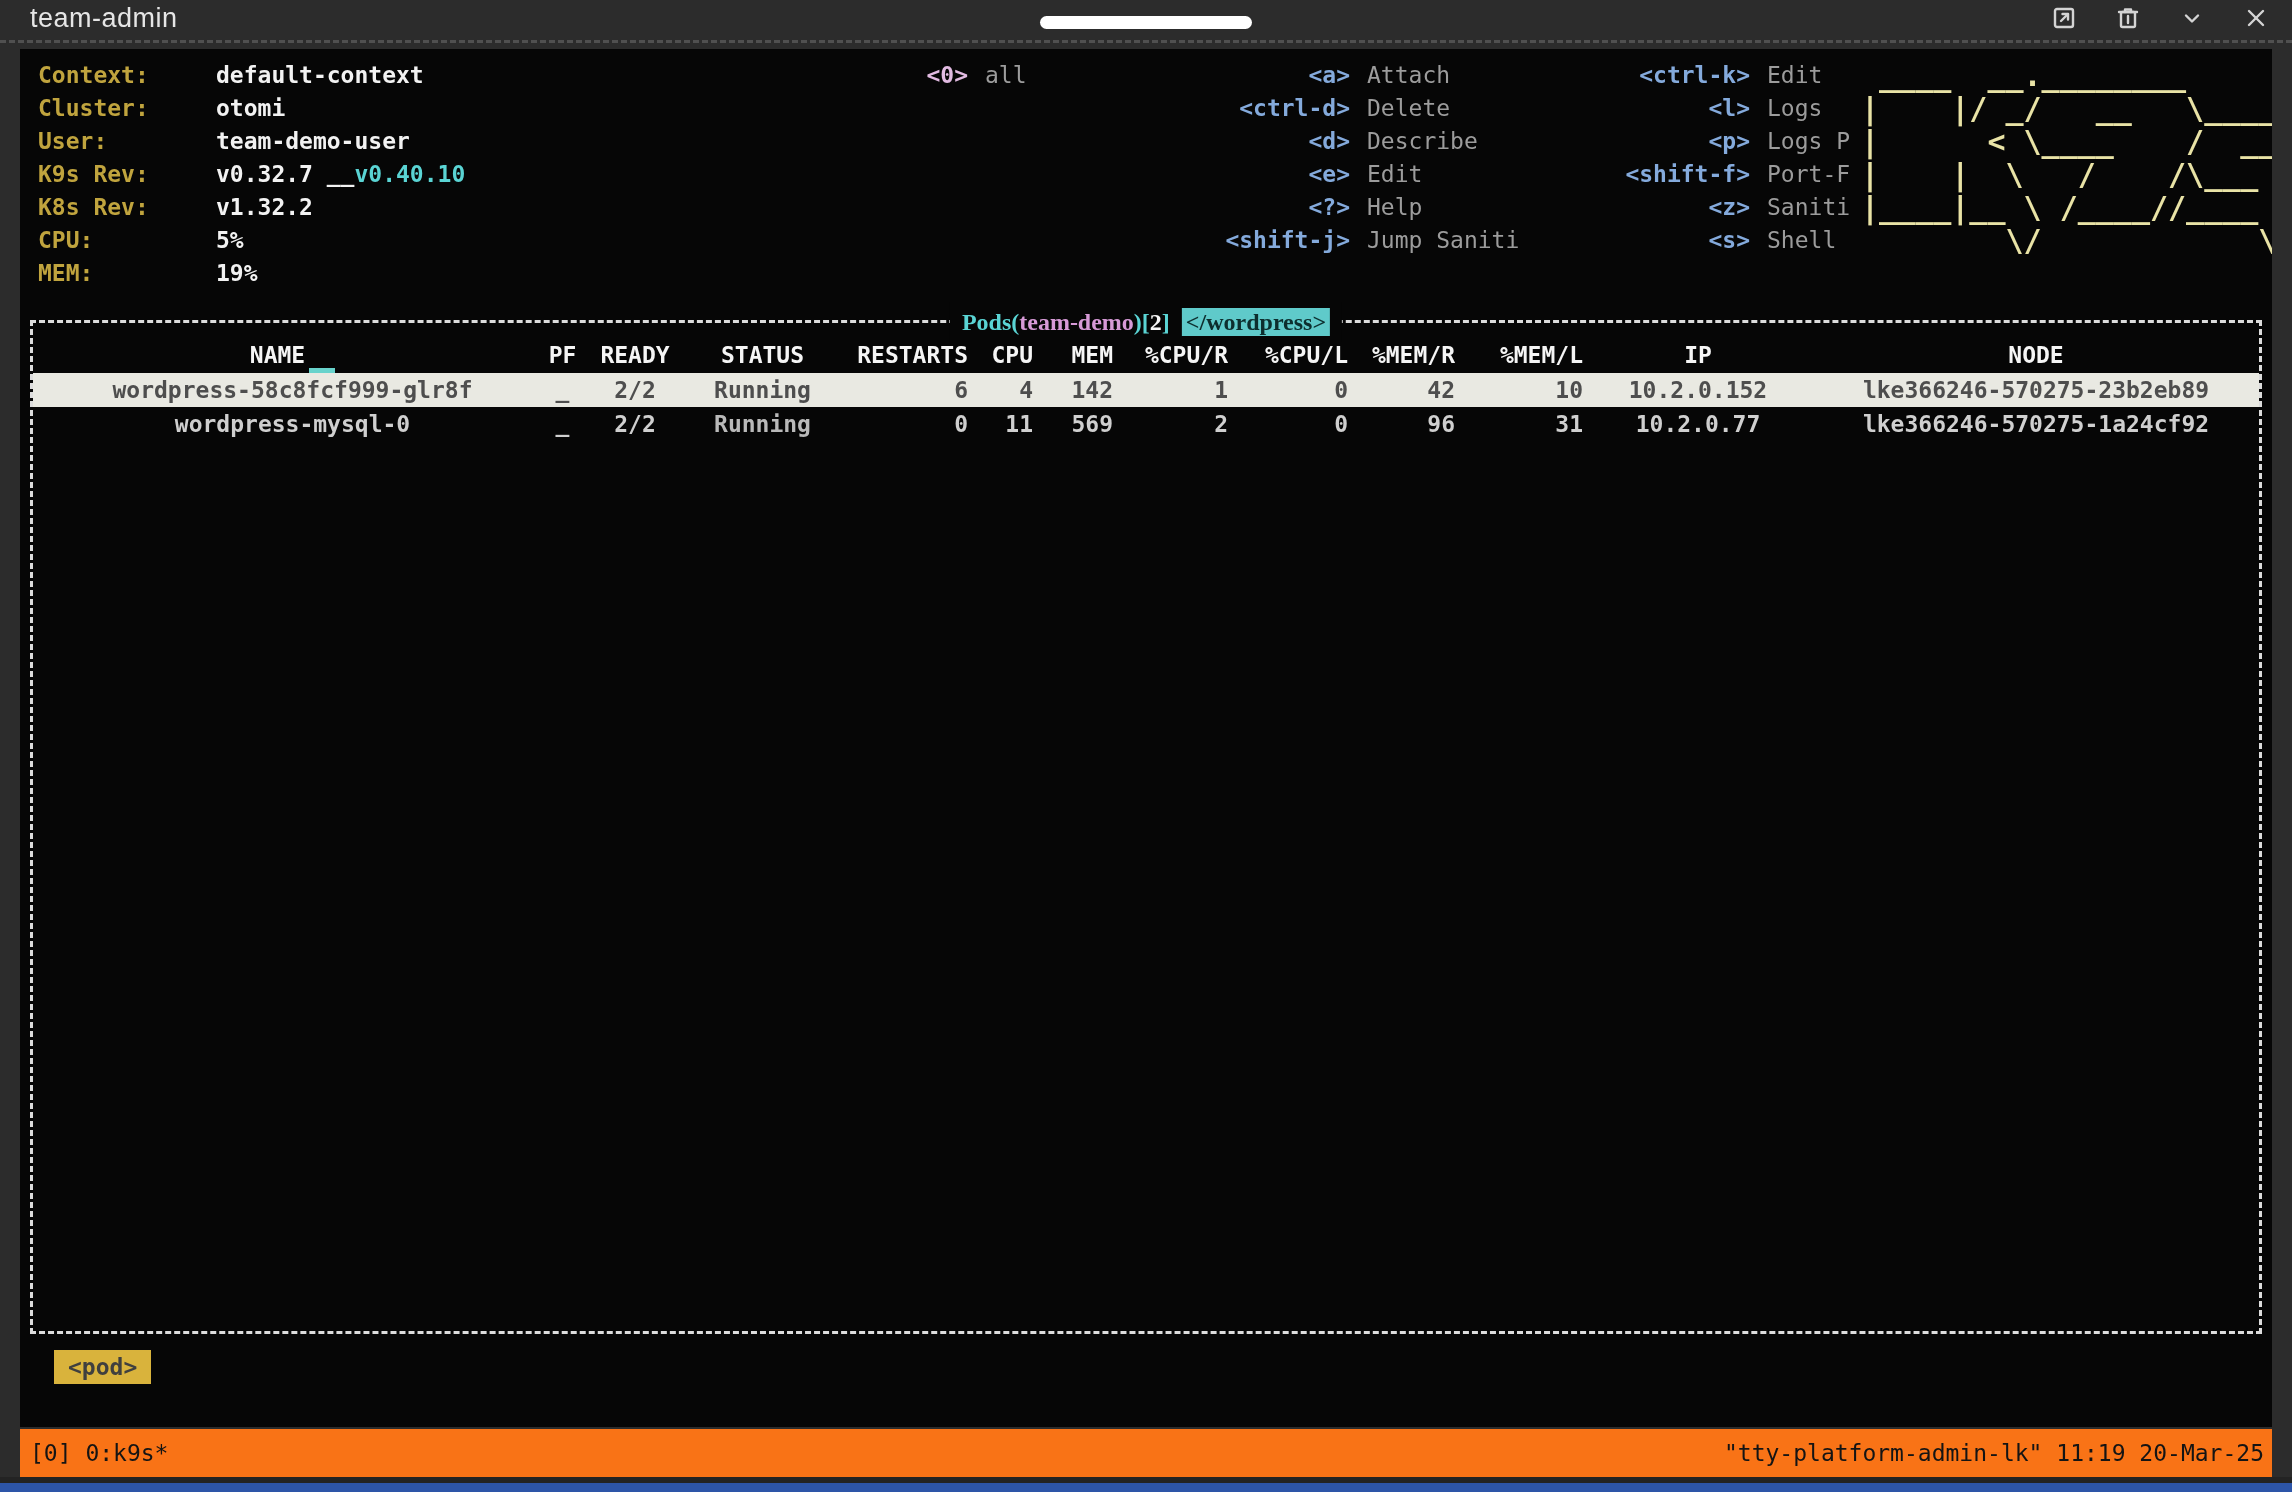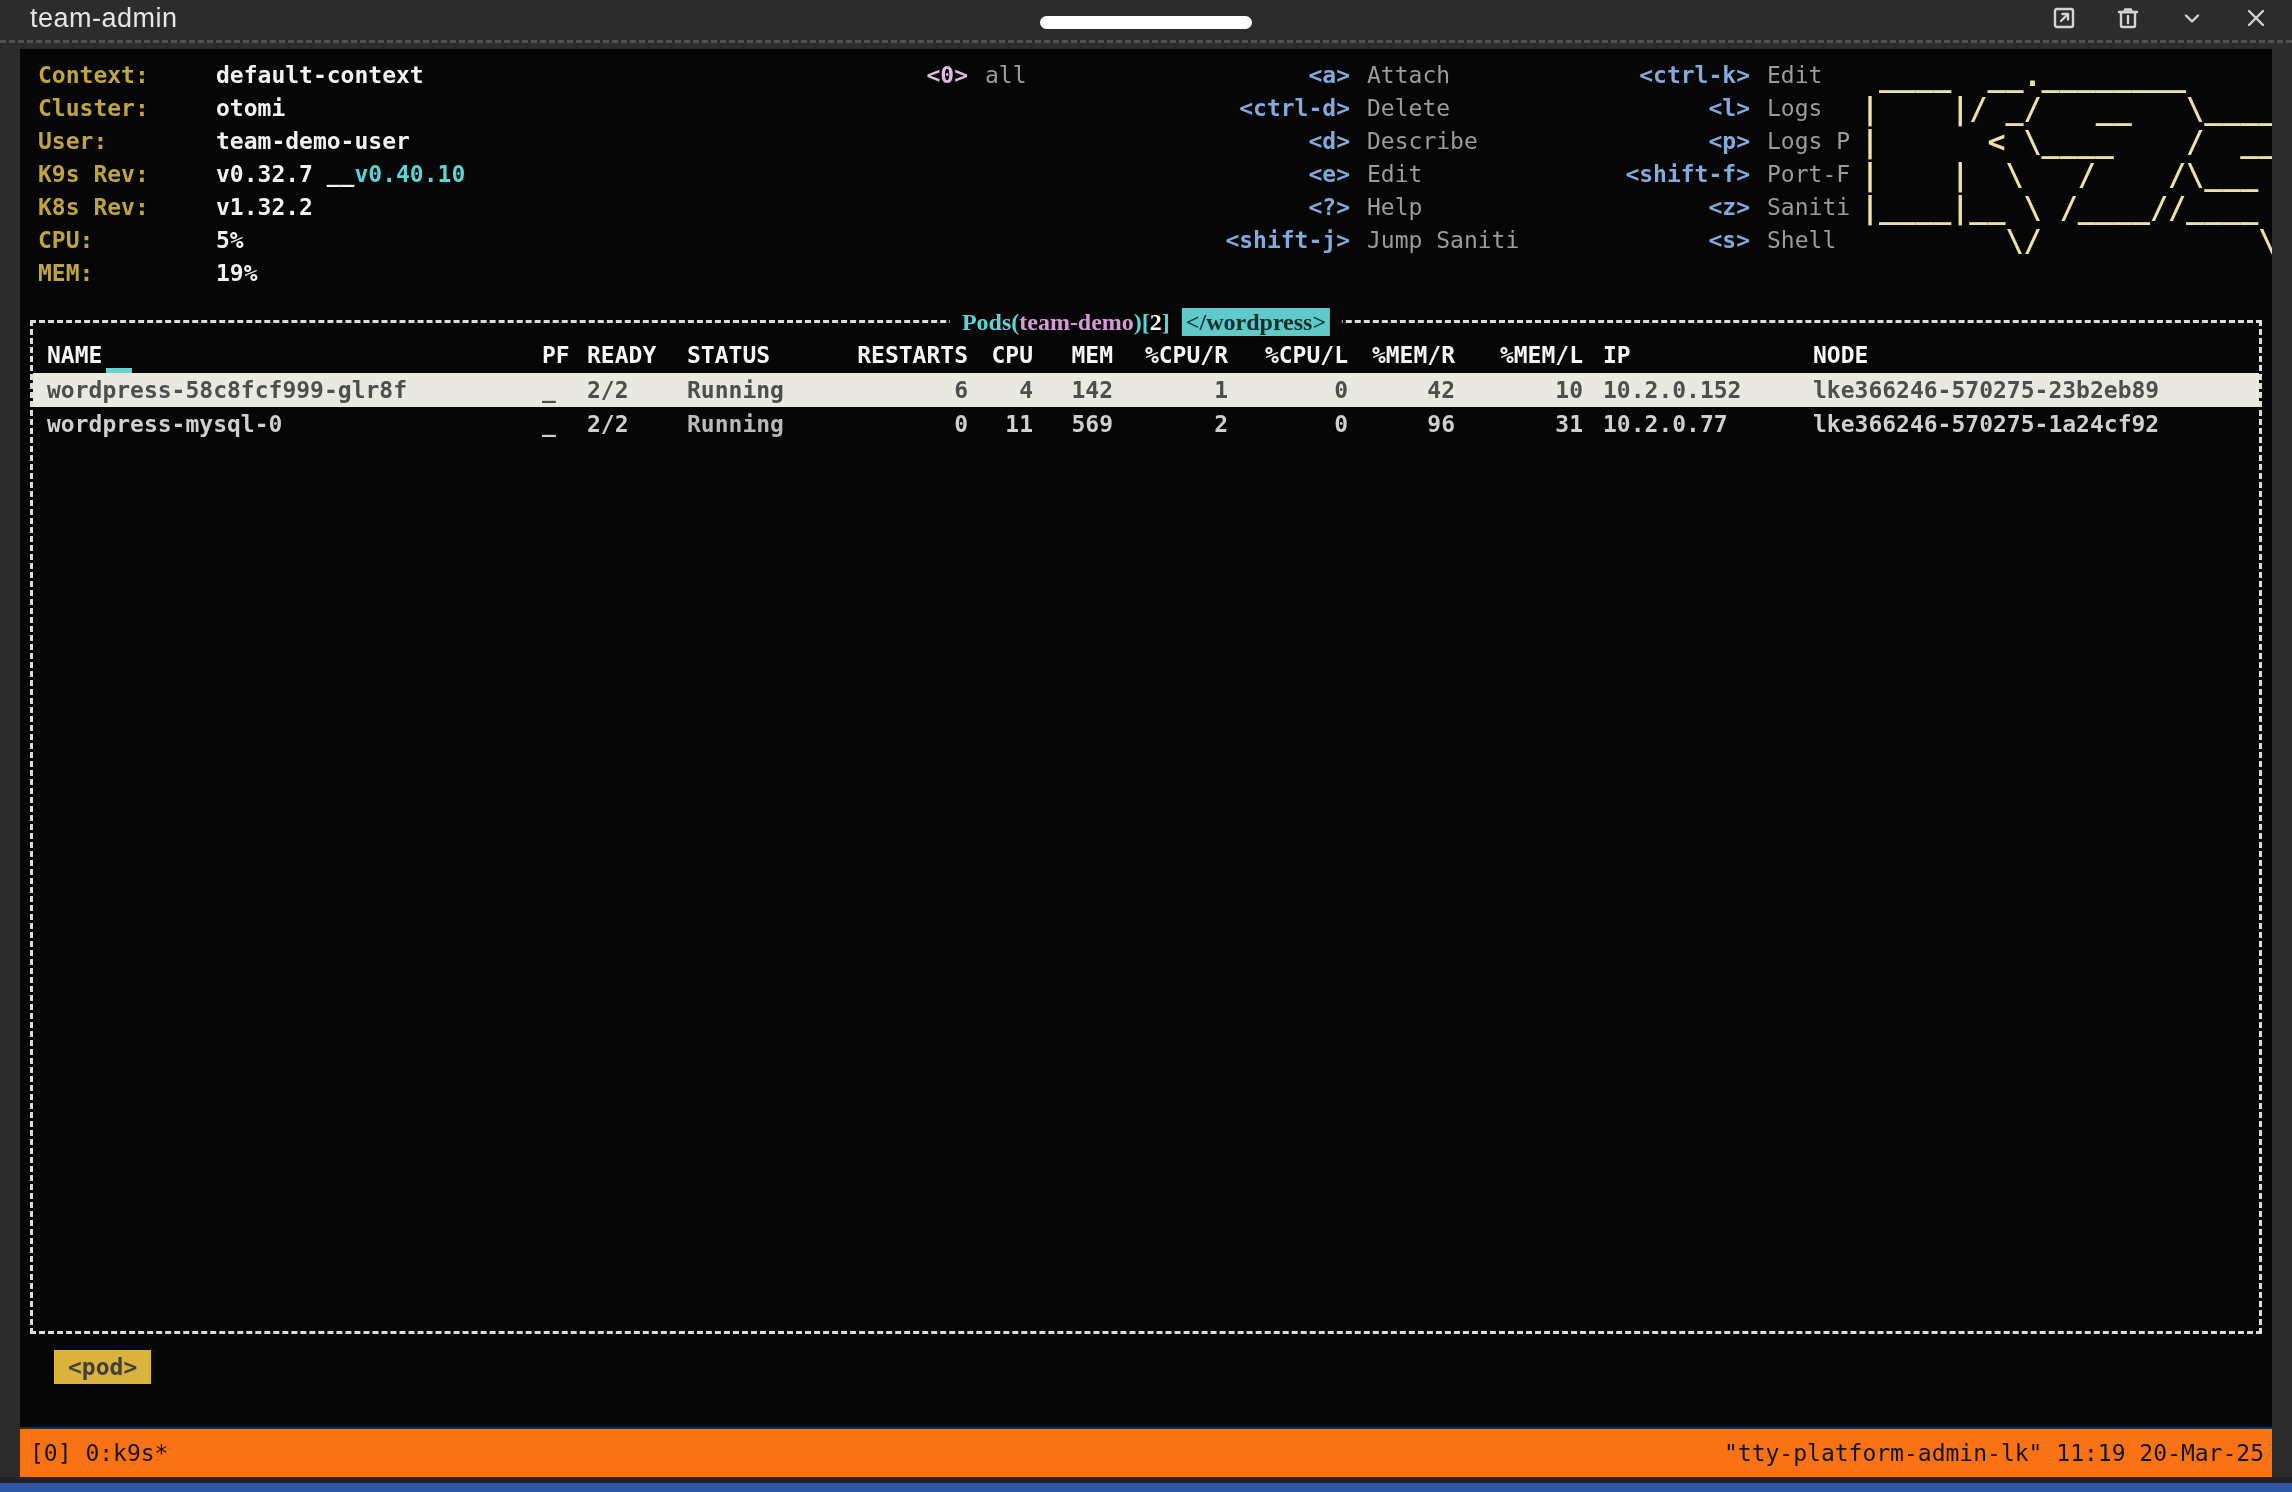--- a/index.html
+++ b/index.html
@@ -48,21 +48,21 @@
   .table-box { position: relative; margin: 30px 10px 0 10px; border: 3px dashed #dcdcdc; flex: none; height: 1014px; padding-top: 14px; }
   .box-title { position: absolute; top: -21px; left: 50%; transform: translateX(-50%); background: #060606; padding: 0 12px; white-space: pre; font-size: 24px; font-weight: bold; line-height: 40px; font-family: Liberation Serif, serif; }
   .t-resource { color: #5ad4d4; }
   .t-punct { color: #5ad4d4; }
   .t-ns { color: #d79ad7; }
   .t-count { color: #f5f5f5; }
   .t-filter { background: #5fcaca; color: #0d2e2e; padding: 1px 4px; margin-left: 12px; }
 
   .grid-row { display: grid; grid-template-columns: 505px 45px 100px 155px 130px 65px 80px 115px 120px 107px 128px 210px 1fr; font-weight: bold; height: 34px; line-height: 34px; white-space: pre; }
   .grid-header { color: #f5f5f5; height: 36px; line-height: 36px; position: relative; }
-  .cell { overflow: hidden; }
+  .cell { overflow: hidden; text-align: center; }
   .c-name { padding-left: 14px; }
   .c-left { padding-left: 4px; }
   .c-right { text-align: right; }
   .c-pad20 { padding-left: 20px; }
   .name-cursor { display: inline-block; width: 26px; height: 7px; background: #68d3cc; margin-left: 4px; transform: translateY(12px); }
 
   .row-selected { background: #e9e9e2; color: #4e4e4e; cursor: pointer; }
   .row-normal { color: #cfcfcf; cursor: pointer; }
   .row-normal .cell-status { color: #b9b9b9; }
 

